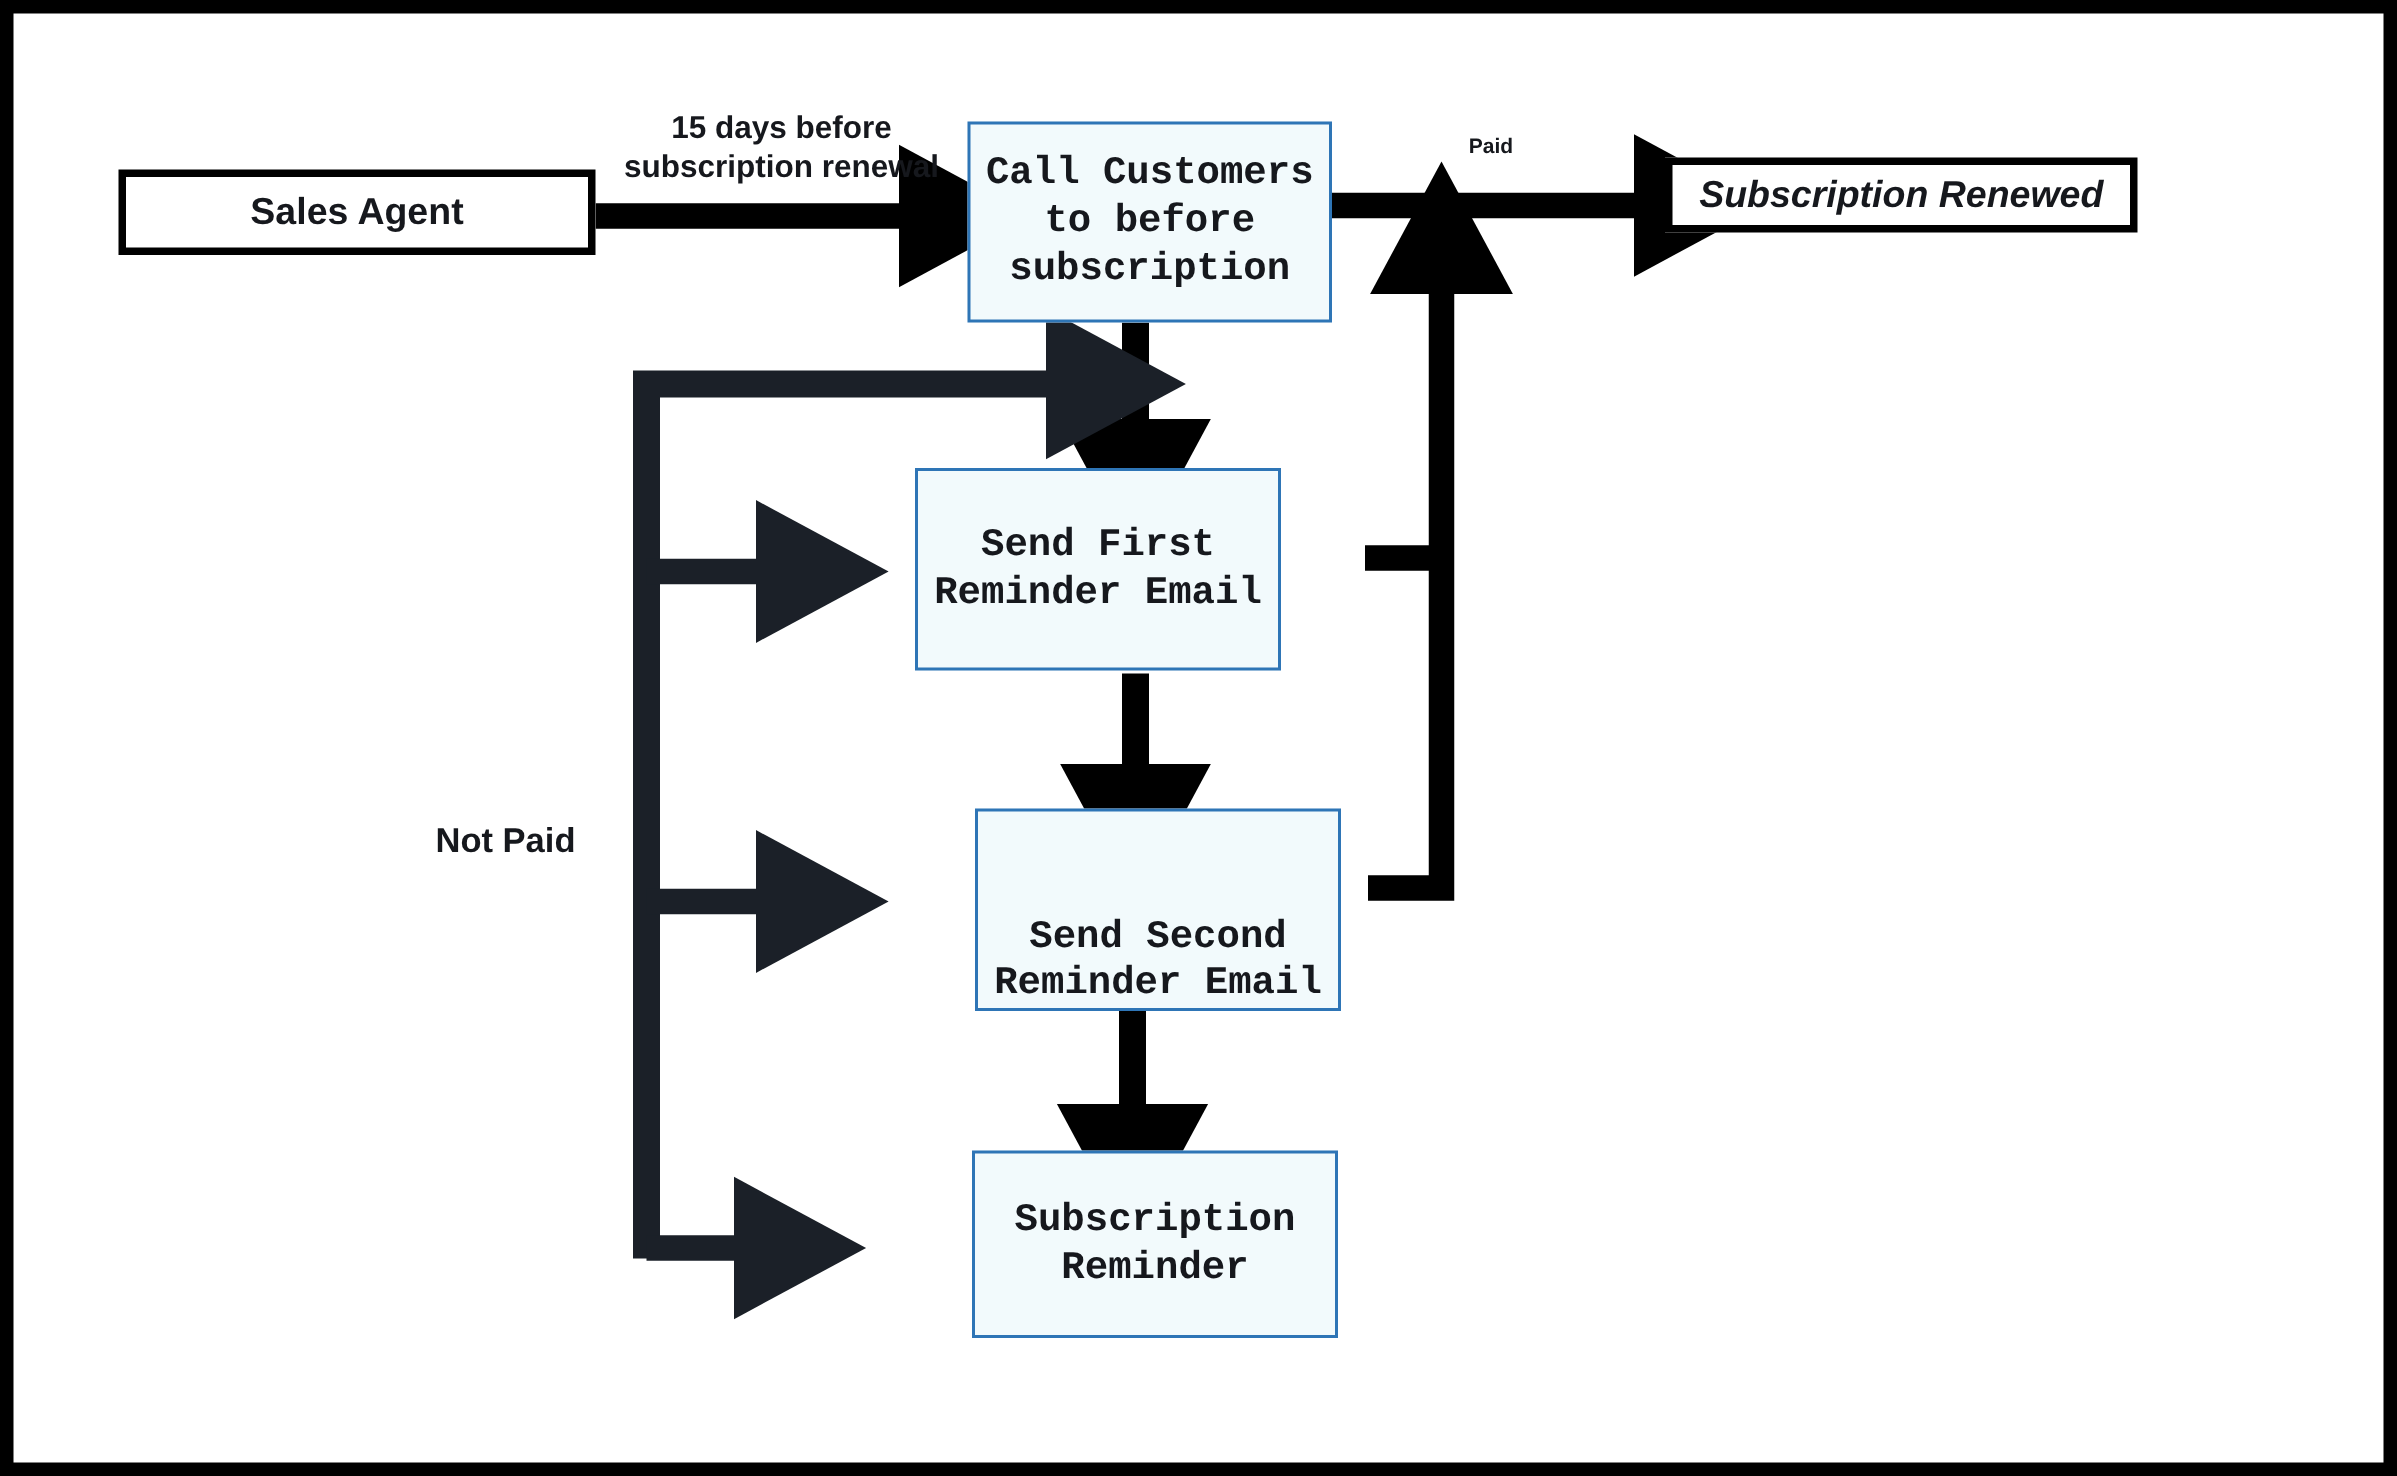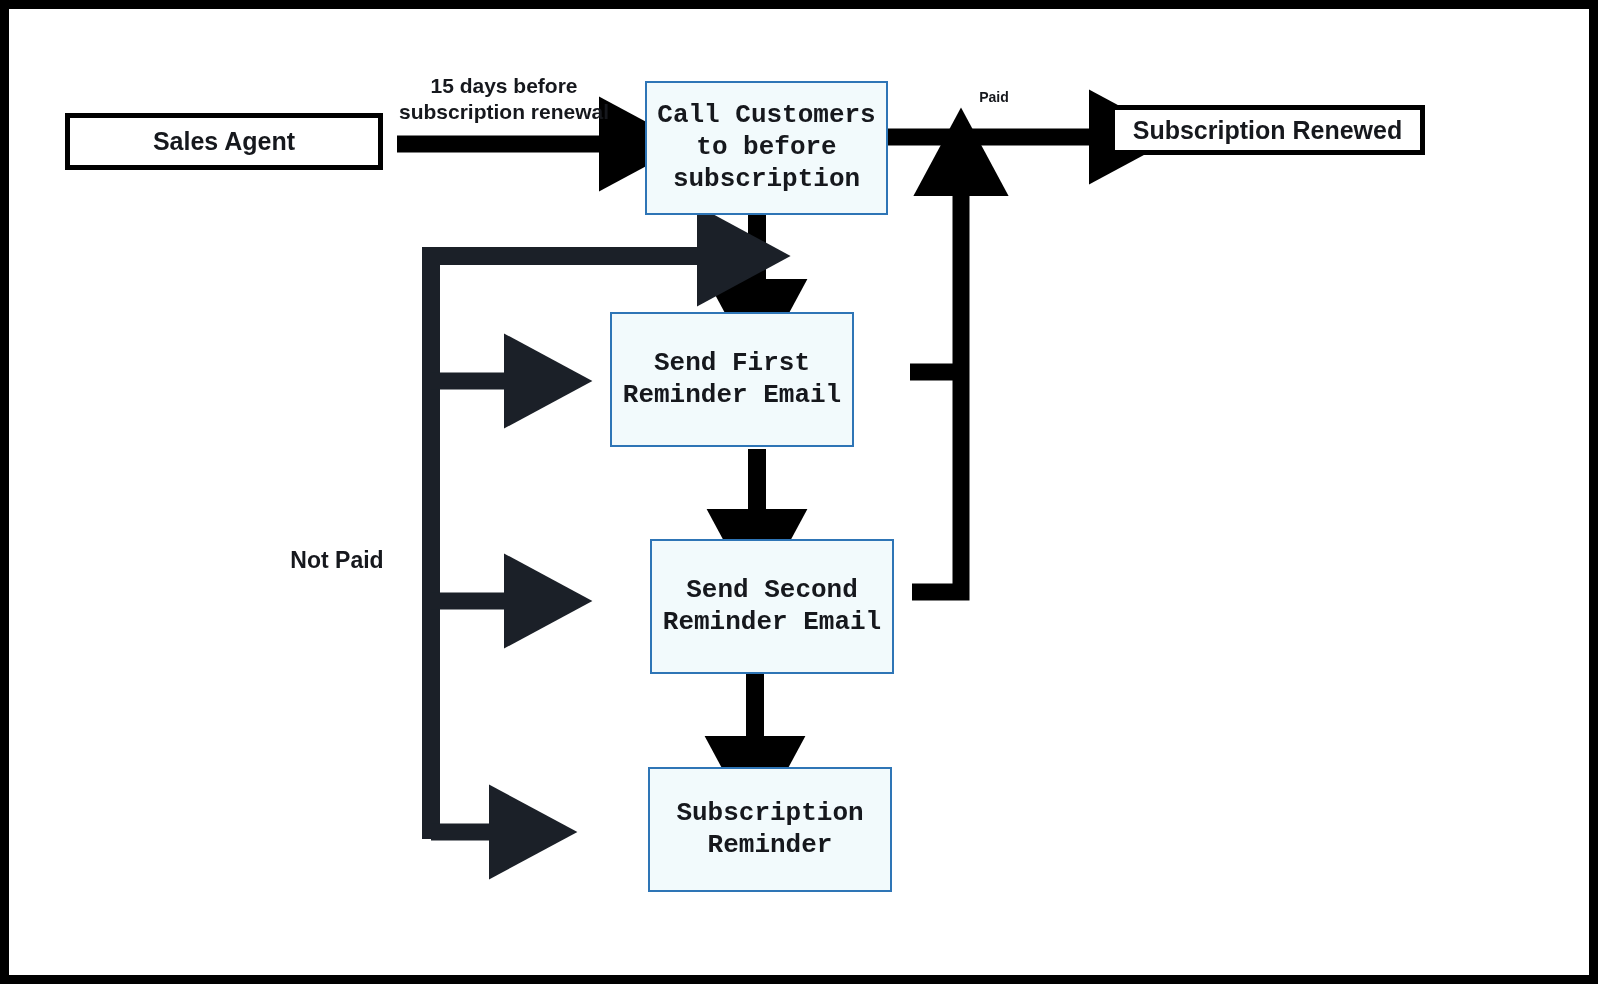--- a/index.html
+++ b/index.html
@@ -96,49 +96,49 @@
     </g>
 
     <g>
       <path d="M 422,830 L 422,247 L 706,247" stroke="#1b2028" stroke-width="18" fill="none" marker-end="url(#arrowNavy)"></path>
       <line x1="422" y1="372" x2="512" y2="372" stroke="#1b2028" stroke-width="17" marker-end="url(#arrowNavy)"></line>
       <line x1="422" y1="592" x2="512" y2="592" stroke="#1b2028" stroke-width="17" marker-end="url(#arrowNavy)"></line>
       <line x1="422" y1="823" x2="497" y2="823" stroke="#1b2028" stroke-width="17" marker-end="url(#arrowNavy)"></line>
     </g>
   </svg>
 
-  <div class="node node-terminal" style="left:56px; top:104px; width:318px; height:57px;">
+  <div class="node node-terminal" style="left:70px; top:104px; width:318px; height:57px;">
     <span>Sales Agent</span>
   </div>
 
-  <div class="edge-label" style="left:384px; top:64px; width:222px; font-size:21px;">
+  <div class="edge-label" style="left:401px; top:64px; width:222px; font-size:21px;">
     <div>15 days before</div>
     <div>subscription renewal</div>
   </div>
 
   <div class="node node-process" style="left:636px; top:72px; width:243px; height:134px; flex-direction:column;">
     <span>Call Customers</span>
     <span>to before</span>
     <span>subscription</span>
   </div>
 
   <div class="edge-label" style="left:905px; top:80px; width:160px; font-size:14px;">Paid</div>
 
-  <div class="node node-terminal" style="left:1101px; top:96px; width:315px; height:50px;">
+  <div class="node node-terminal" style="left:1101px; top:96px; width:315px; height:50px;font-style:italic;">
     <span>Subscription Renewed</span>
   </div>
 
   <div class="node node-process" style="left:601px; top:303px; width:244px; height:135px; flex-direction:column;">
     <span>Send First</span>
     <span>Reminder Email</span>
   </div>
 
   <div class="edge-label" style="left:268px; top:522px; width:120px; font-size:23px;margin-top:15px;">Not Paid</div>
 
-  <div class="node node-process" style="left:641px; top:530px; width:244px; height:135px; flex-direction:column;">
+  <div class="node node-process" style="left:641px; top:530px; width:244px; height:135px; flex-direction:column;justify-content:flex-end;">
     <span>Send Second</span>
     <span>Reminder Email</span>
   </div>
 
   <div class="node node-process" style="left:639px; top:758px; width:244px; height:125px; flex-direction:column;">
     <span>Subscription</span>
     <span>Reminder</span>
   </div>
 
 </div>

